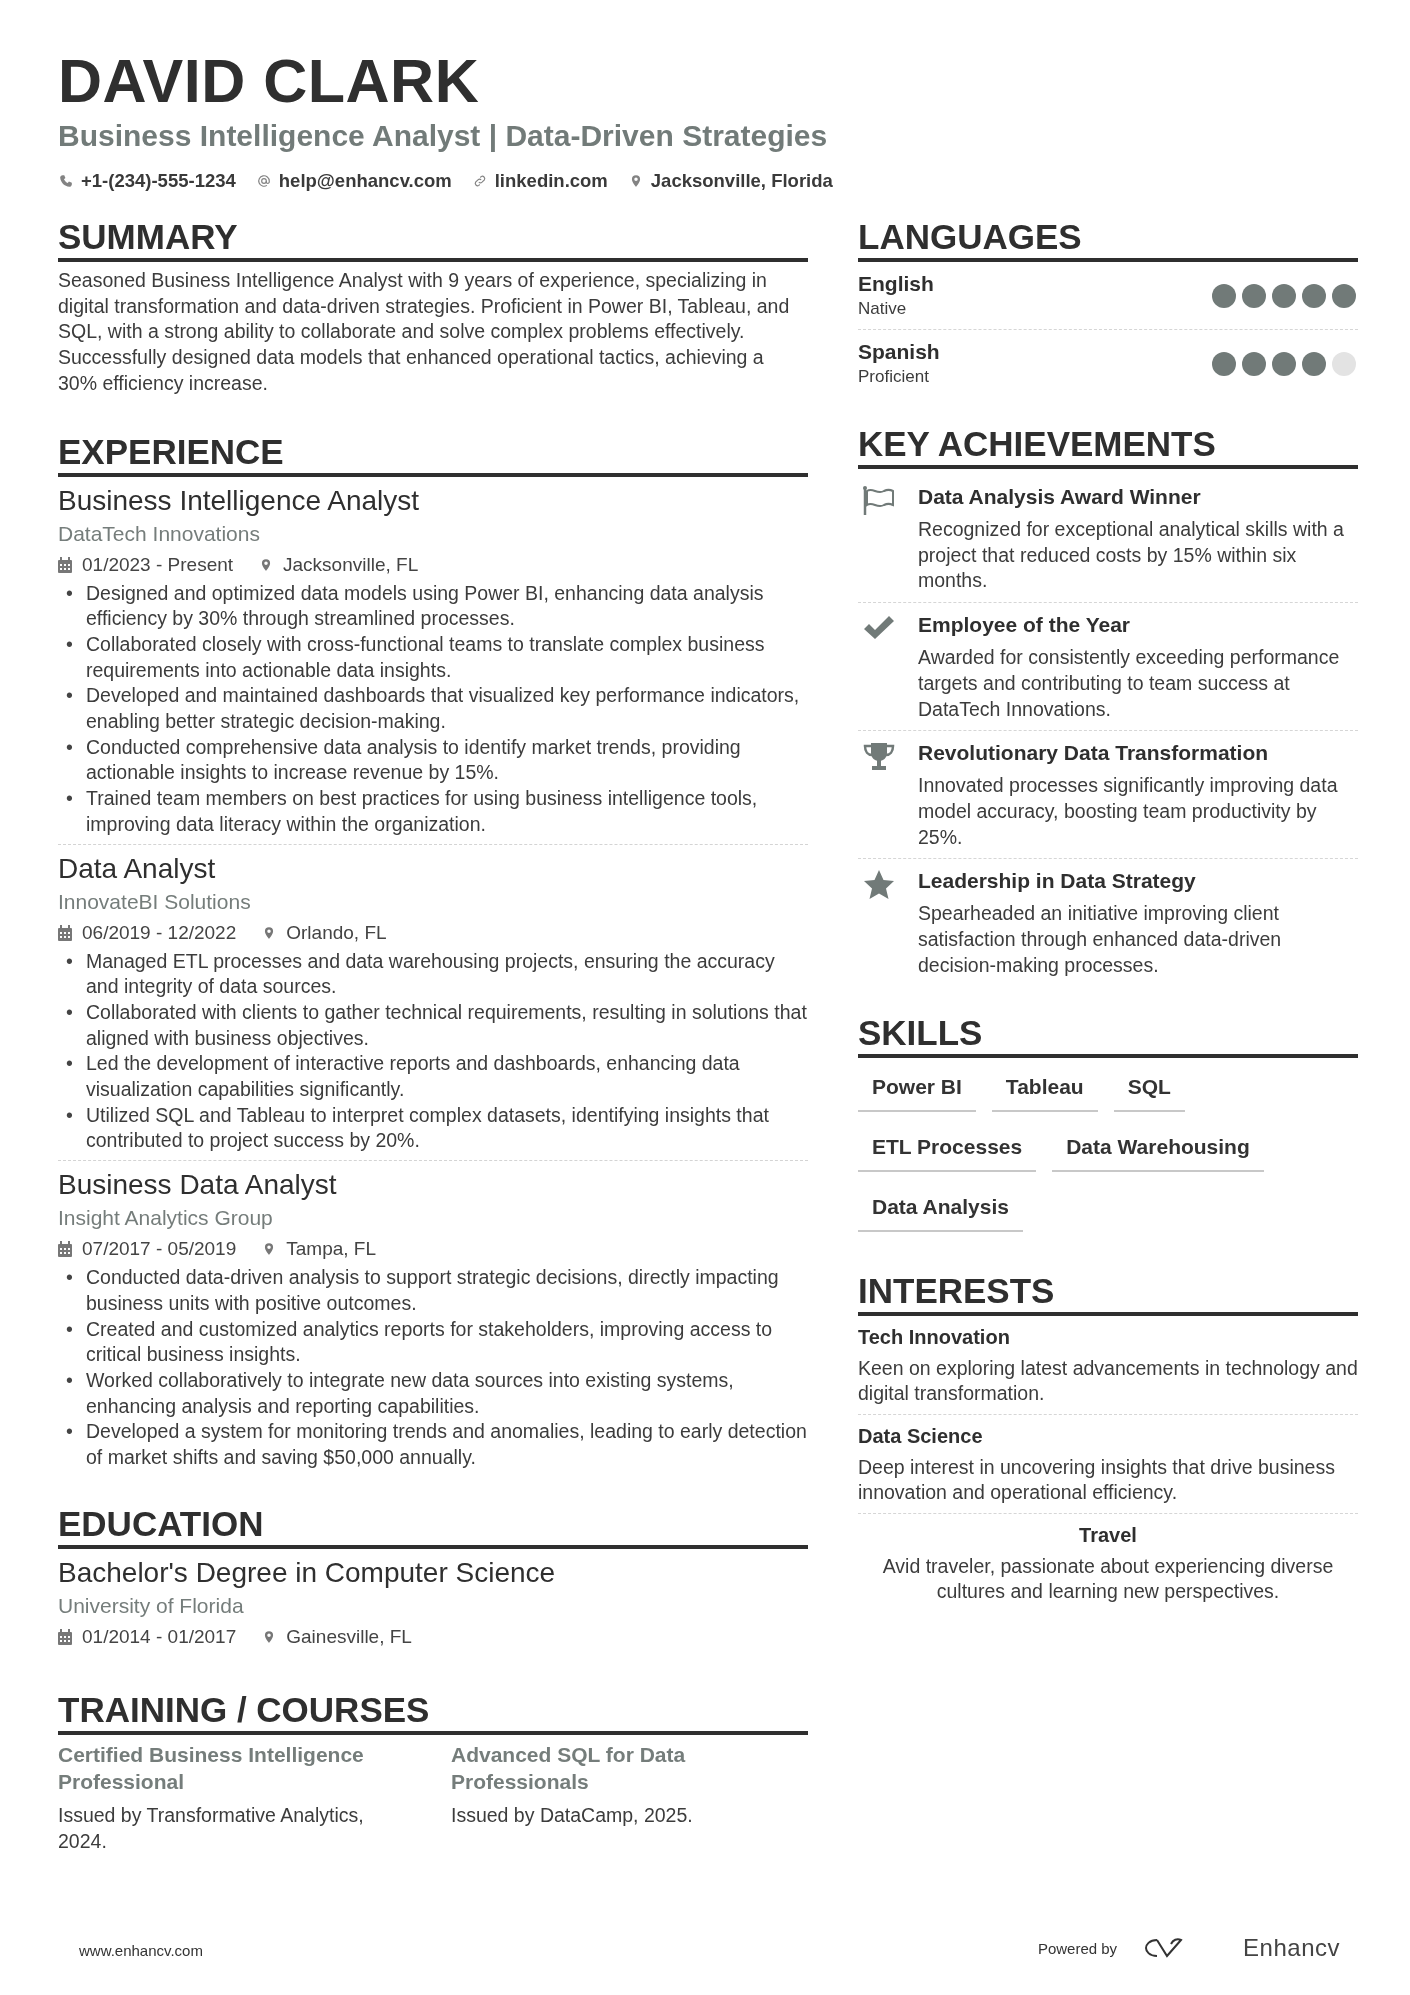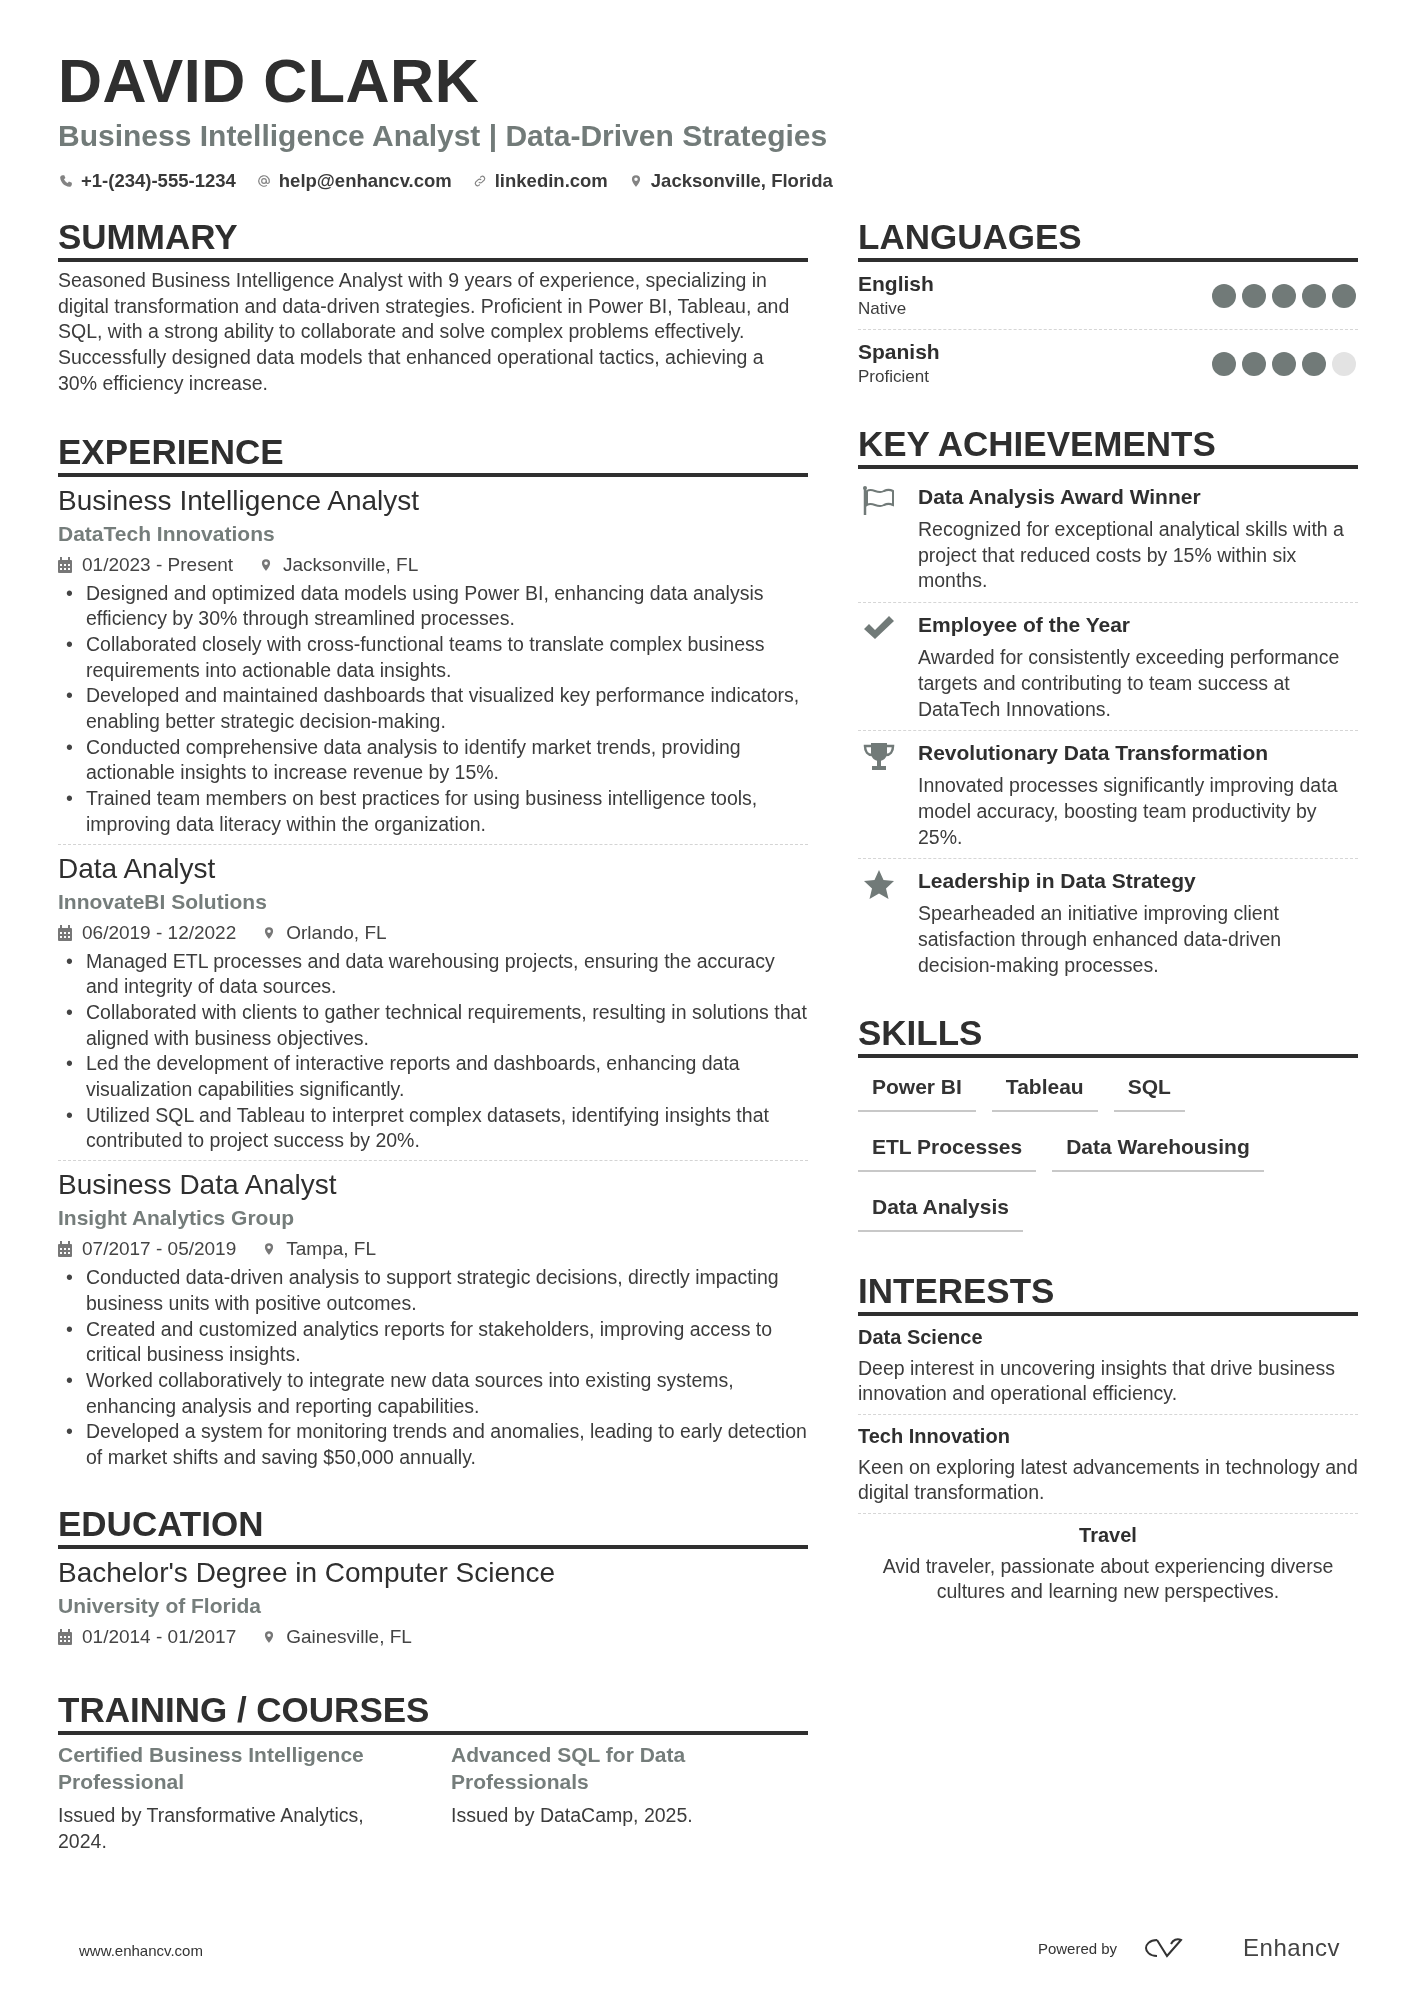--- a/index.html
+++ b/index.html
@@ -23,21 +23,21 @@
 
   .section { margin-bottom: 26px; }
   .section-title { font-size: 35px; font-weight: 700; color: #2f2f2f; line-height: 42px; border-bottom: 4px solid #2f2f2f; padding-bottom: 0px; margin-bottom: 6px; }
 
   .summary-text { font-size: 19.5px; line-height: 25.7px; color: #3c3c3c; }
 
   
   .job { padding-bottom: 6px; border-bottom: 1.5px dashed #d4d4d4; margin-bottom: 6px; }
   .job.last { border-bottom: none; }
   .job-title { font-size: 28px; color: #2f2f2f; line-height: 36px; margin-top: 2px; }
-  .company { font-size: 21px; font-weight: 700; color: #757d7b; line-height: 30px; }
+  .company { font-size: 21px; font-weight: 400; color: #757d7b; line-height: 30px; }
   .meta { display: flex; align-items: center; font-size: 19px; color: #444; line-height: 28px; margin-top: 2px; }
   .meta .m { display: flex; align-items: center; margin-right: 26px; }
   .meta svg { width: 14px; height: 16px; margin-right: 10px; fill: #777; }
   .bullets { list-style: none; margin-top: 2px; }
   .bullets li { position: relative; padding-left: 28px; font-size: 19.5px; line-height: 25.7px; color: #3c3c3c; }
   .bullets li::before { content: "•"; position: absolute; left: 8px; top: 0; color: #444; }
 
   
   .edu-title { font-size: 28px; color: #2f2f2f; line-height: 36px; margin-top: 2px; }
 
@@ -387,26 +387,26 @@
         <span class="skill">SQL</span>
         <span class="skill">ETL Processes</span>
         <span class="skill">Data Warehousing</span>
         <span class="skill">Data Analysis</span>
       </div>
     </div>
 
     <div class="section" style="margin-top:20px;">
       <div class="section-title">INTERESTS</div>
       <div class="interest">
+        <div class="interest-title">Tech Innovation</div>
+        <div class="interest-desc">Keen on exploring latest advancements in technology and digital transformation.</div>
+      </div>
+      <div class="interest">
         <div class="interest-title">Data Science</div>
         <div class="interest-desc">Deep interest in uncovering insights that drive business innovation and operational efficiency.</div>
-      </div>
-      <div class="interest">
-        <div class="interest-title">Tech Innovation</div>
-        <div class="interest-desc">Keen on exploring latest advancements in technology and digital transformation.</div>
       </div>
       <div class="interest last">
         <div class="interest-title">Travel</div>
         <div class="interest-desc">Avid traveler, passionate about experiencing diverse cultures and learning new perspectives.</div>
       </div>
     </div>
   </div>
 
   <div class="footer-left">www.enhancv.com</div>
   <div class="footer-right">

